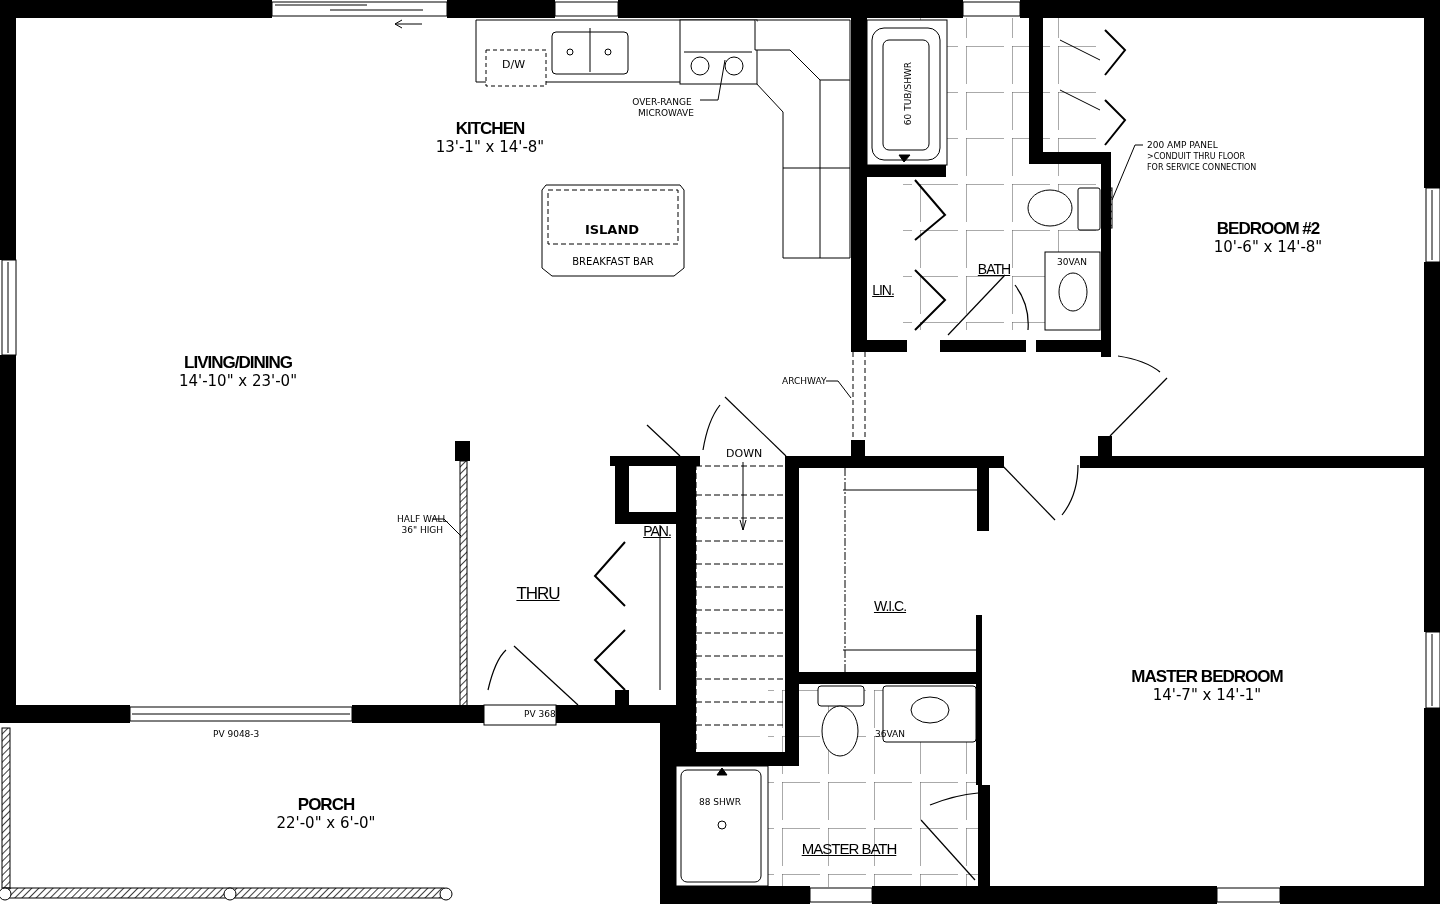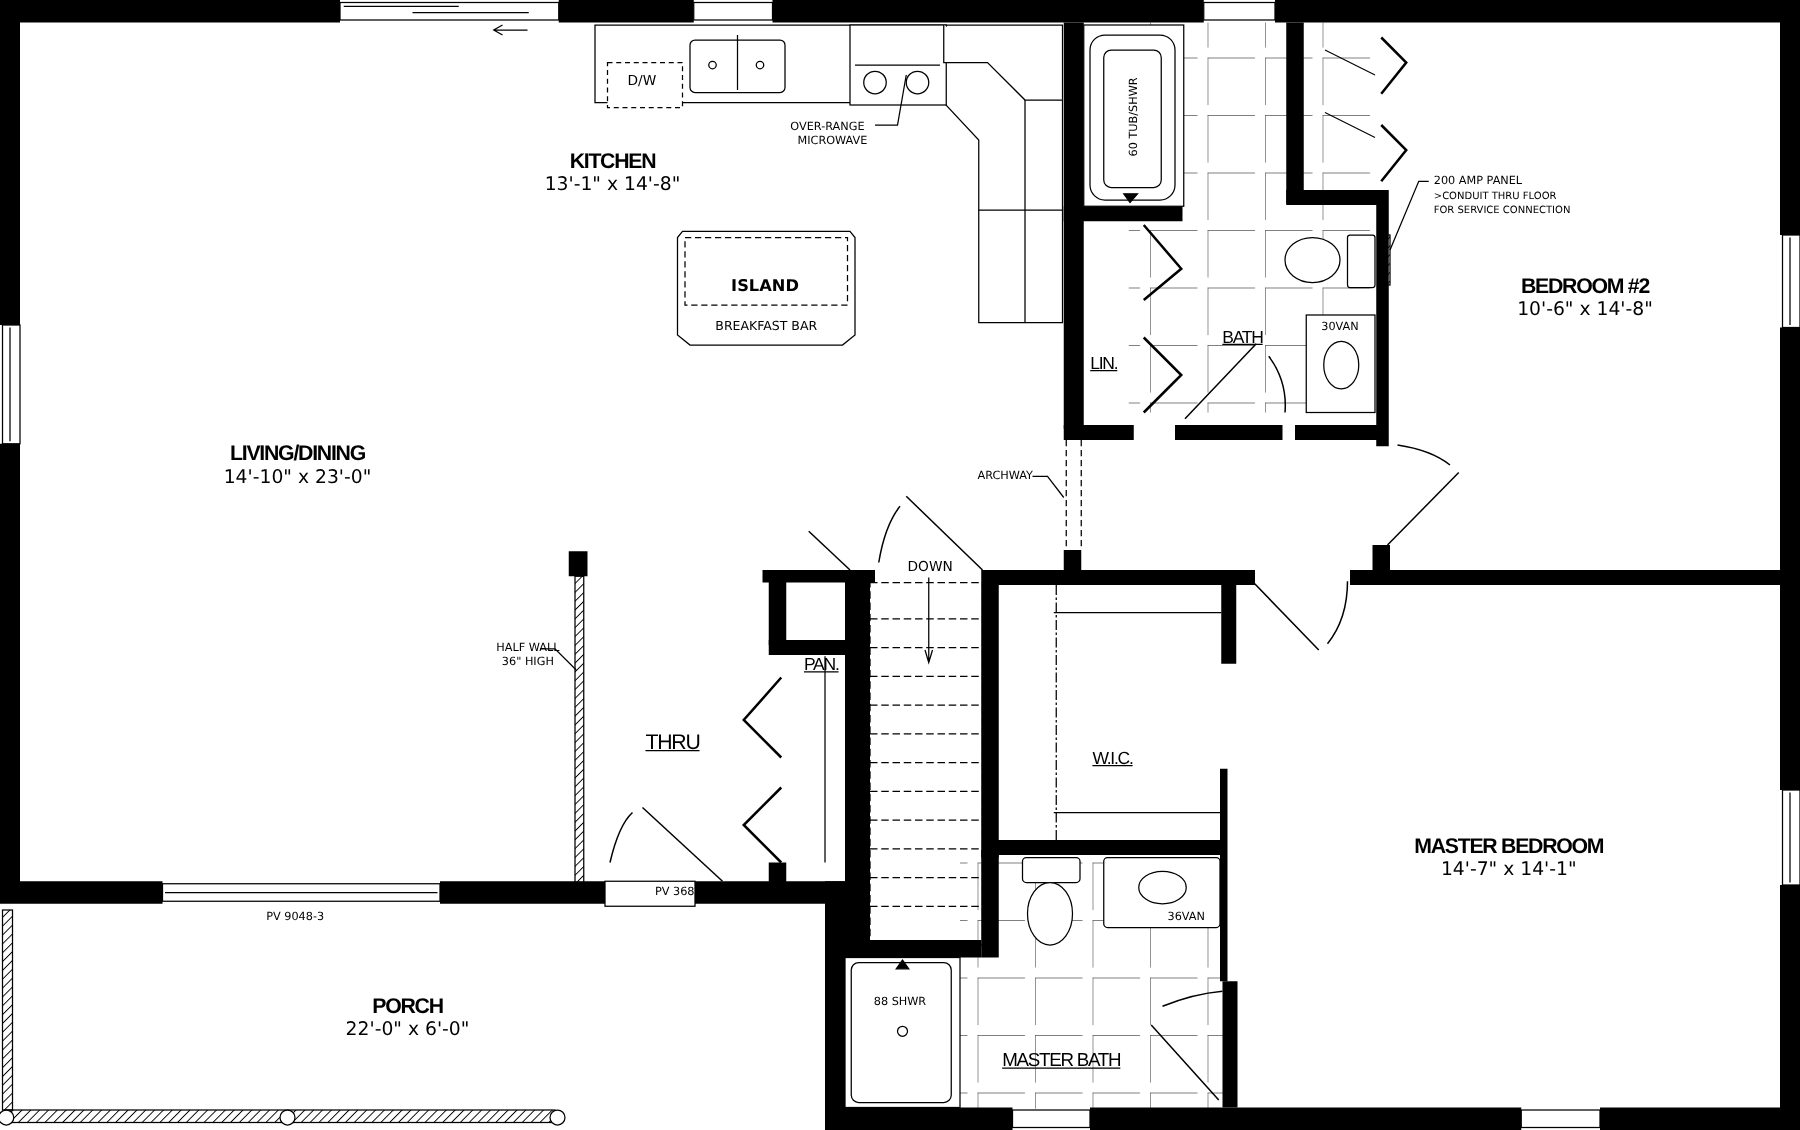--- a/index.html
+++ b/index.html
@@ -238,21 +238,21 @@
 
 <div class="note" style="left:502px;top:59px;font-size:11px;">D/W</div>
 <div class="note" style="left:630px;top:97px;text-align:center;">
   <div>OVER-RANGE</div>
   <div style="padding-left:8px">MICROWAVE</div>
 </div>
 <div class="lbl" style="left:612px;top:222px;font-size:13px;font-family:'DejaVu Sans',sans-serif;font-weight:bold;">ISLAND</div>
 <div class="lbl" style="left:613px;top:256px;font-size:10px;font-family:'DejaVu Sans',sans-serif;">BREAKFAST BAR</div>
 <div class="note" style="left:868px;top:88px;transform:rotate(-90deg);transform-origin:center;width:80px;text-align:center;">60 TUB/SHWR</div>
 <div class="note" style="left:1057px;top:257px;">30VAN</div>
-<div class="note" style="left:934px;top:729px;">36VAN</div>
+<div class="note" style="left:875px;top:729px;">36VAN</div>
 <div class="note" style="left:699px;top:797px;">88 SHWR</div>
 <div class="note" style="left:726px;top:448px;font-size:11px;">DOWN</div>
 
 <div class="note" style="left:1147px;top:140px;">
   <div>200 AMP PANEL</div>
   <div style="font-size:8px">&gt;CONDUIT THRU FLOOR</div>
   <div style="font-size:8px">FOR SERVICE CONNECTION</div>
 </div>
 <div class="note" style="left:397px;top:514px;text-align:center;">
   <div>HALF WALL</div>

